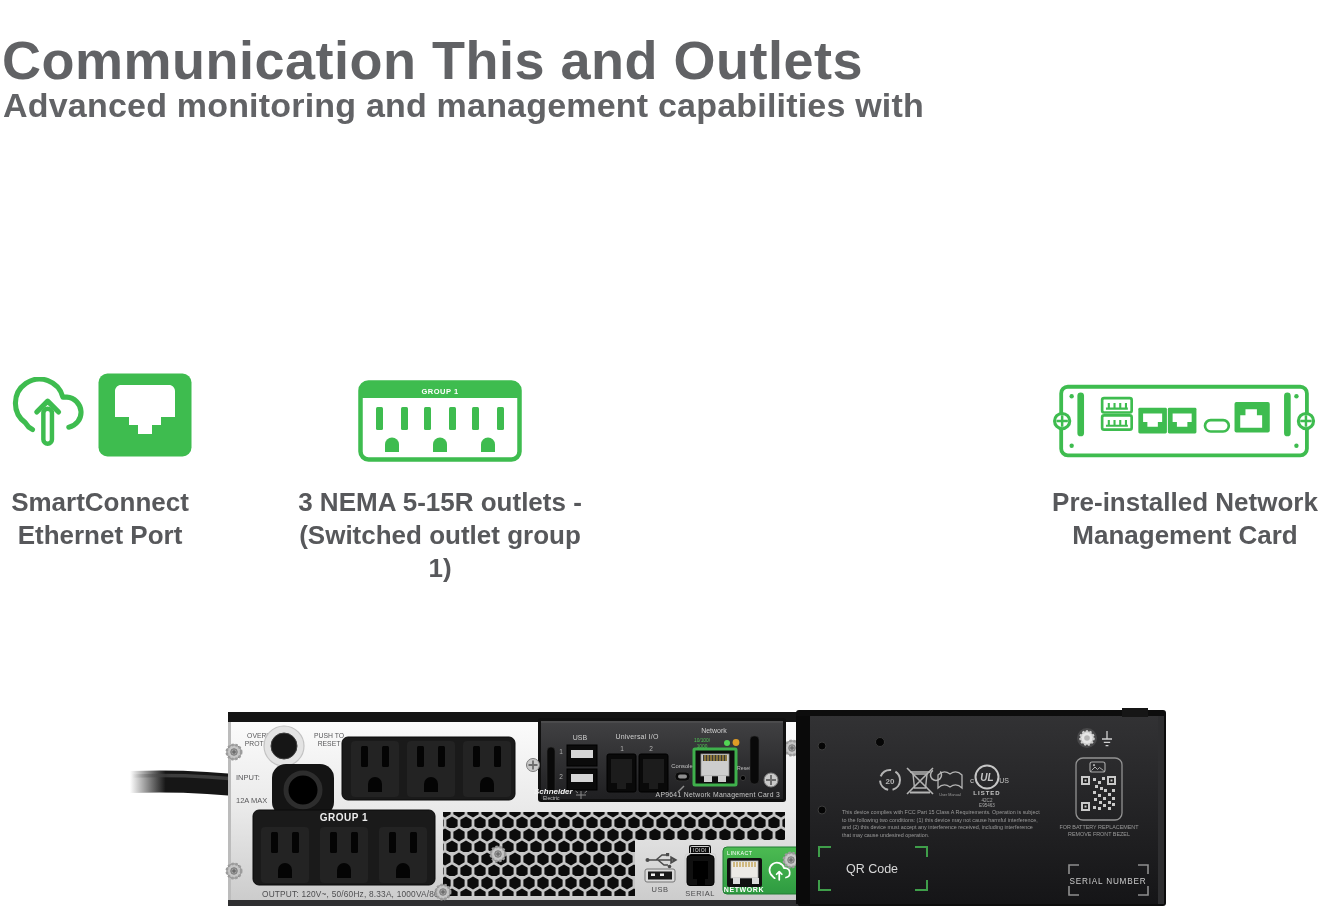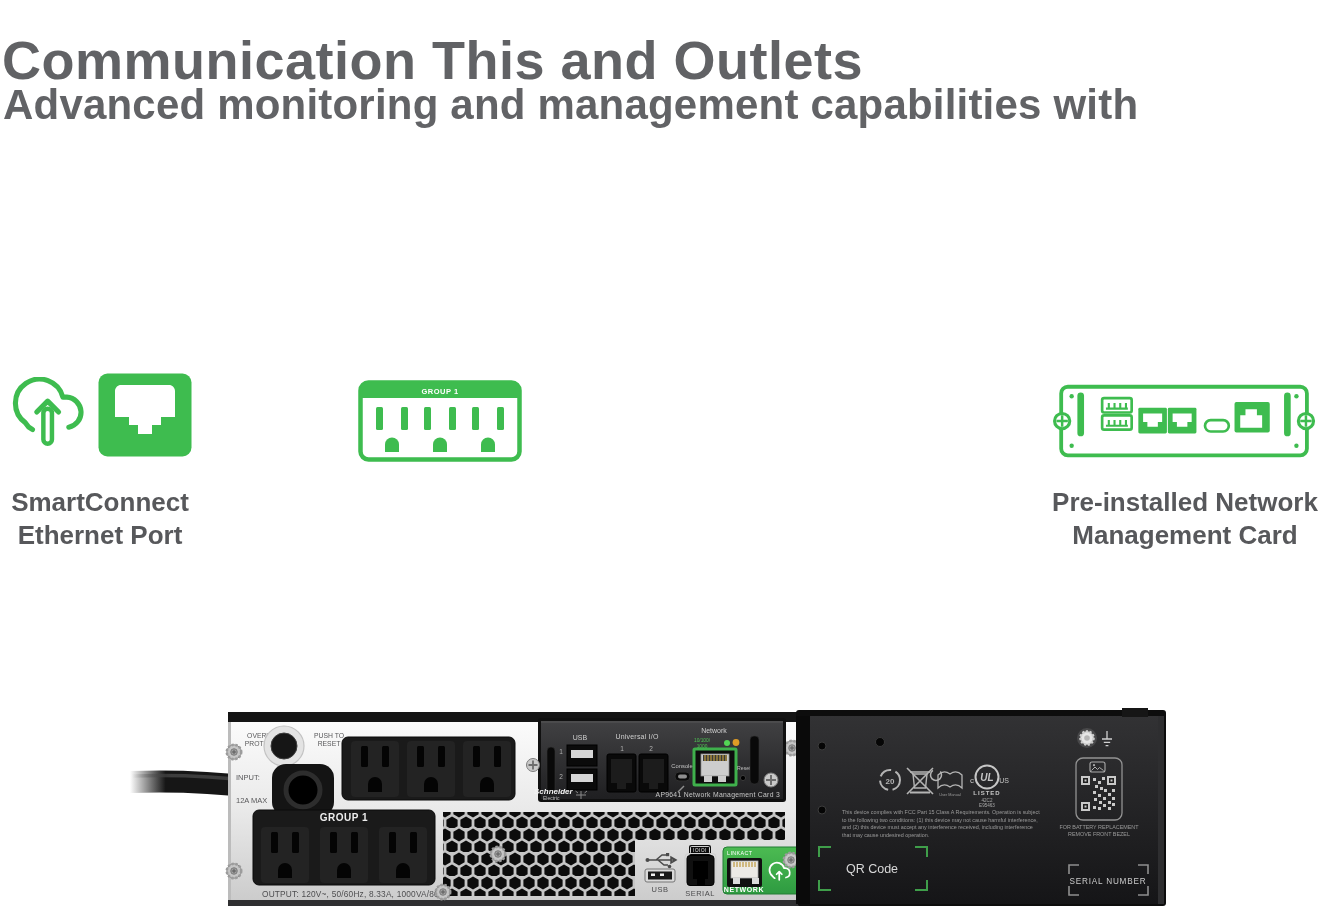--- a/index.html
+++ b/index.html
@@ -1,20 +1,20 @@
 <!DOCTYPE html>
 <html><head>
 <meta charset="utf-8">
 <style>
   html,body{margin:0;padding:0;background:#ffffff;}
   .page{position:relative;width:1326px;height:910px;background:#fff;overflow:hidden;
         font-family:"Liberation Sans",sans-serif;}
   .title{position:absolute;left:2px;top:-6px;font-size:54px;line-height:60px;font-weight:700;
          color:#616265;letter-spacing:.5px;white-space:nowrap;}
-  .subtitle{position:absolute;left:3px;top:80px;font-size:42px;line-height:50px;font-weight:700;
+  .subtitle{position:absolute;left:3px;top:80px;font-size:34px;line-height:50px;font-weight:700;
             color:#626366;letter-spacing:.2px;}
   .feature{position:absolute;top:372px;text-align:center;}
   .icon-row{display:flex;justify-content:center;align-items:flex-end;height:90px;}
   .caption{margin-top:24px;font-size:26px;line-height:33px;font-weight:700;color:#57585b;}
   .f1{left:-5px;width:210px;}
   .f2{left:290px;width:300px;}
   .f3{left:650px;width:300px;}
   .f4{left:1035px;width:300px;}
   .ups{position:absolute;left:130px;top:708px;width:1036px;height:200px;}
   svg text{font-family:"Liberation Sans",sans-serif;}
@@ -62,20 +62,24 @@
             <rect x="43" y="27" width="7" height="23" rx="1.5"></rect>
           <path d="M27 72 v-7.5 a7 7 0 0 1 14 0 v7.5 z"></path>
           <rect x="66" y="27" width="7" height="23" rx="1.5"></rect>
             <rect x="91" y="27" width="7" height="23" rx="1.5"></rect>
           <path d="M75 72 v-7.5 a7 7 0 0 1 14 0 v7.5 z"></path>
           <rect x="114" y="27" width="7" height="23" rx="1.5"></rect>
             <rect x="139" y="27" width="7" height="23" rx="1.5"></rect>
           <path d="M123 72 v-7.5 a7 7 0 0 1 14 0 v7.5 z"></path>
         </g>
       </svg>
+    </div>
+    <div class="caption">
+      <div>3 NEMA 5-15R outlets -</div>
+      <div>(Switched outlet group 1)</div>
     </div>
   </div>
 
 
   <div class="feature f4">
     <div class="icon-row">
       <svg width="288" height="80" viewBox="-12 -2 288 84">
         <rect x="2" y="3" width="258" height="72" rx="7" fill="#fff" stroke="#3ebc4f" stroke-width="4"></rect>
         <g fill="#3ebc4f">
           <circle cx="13" cy="13" r="2.3"></circle>

